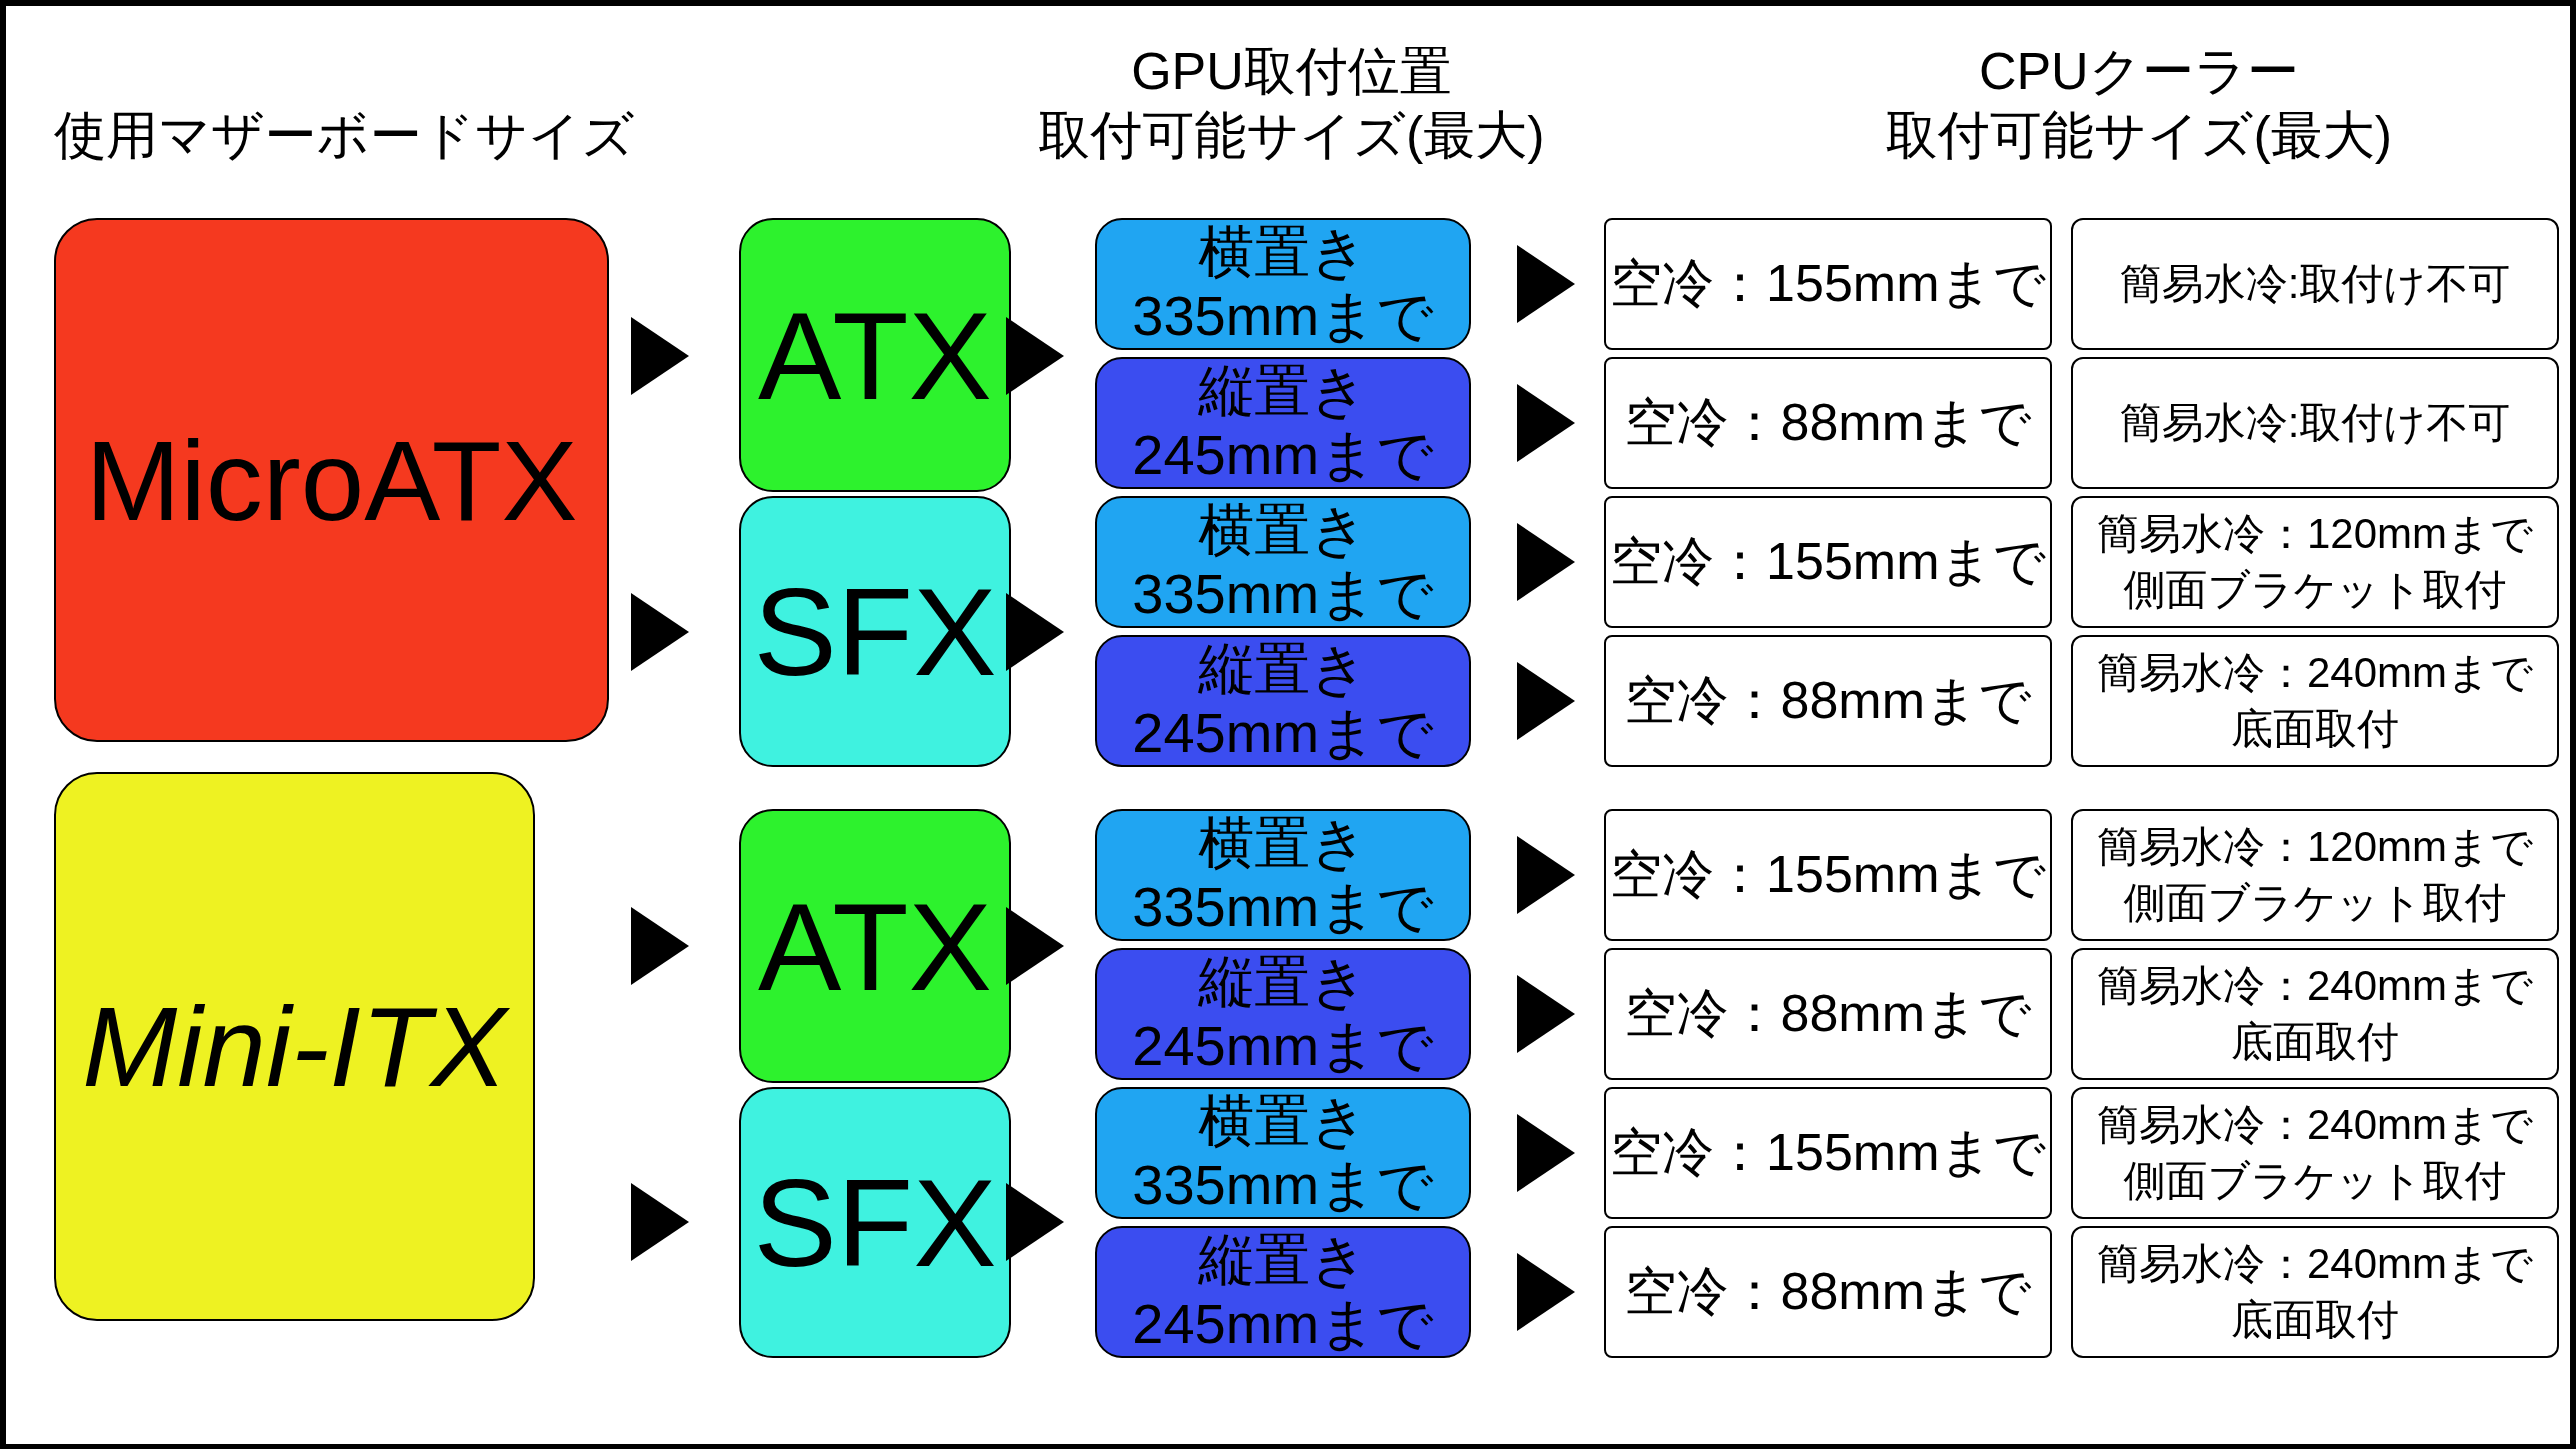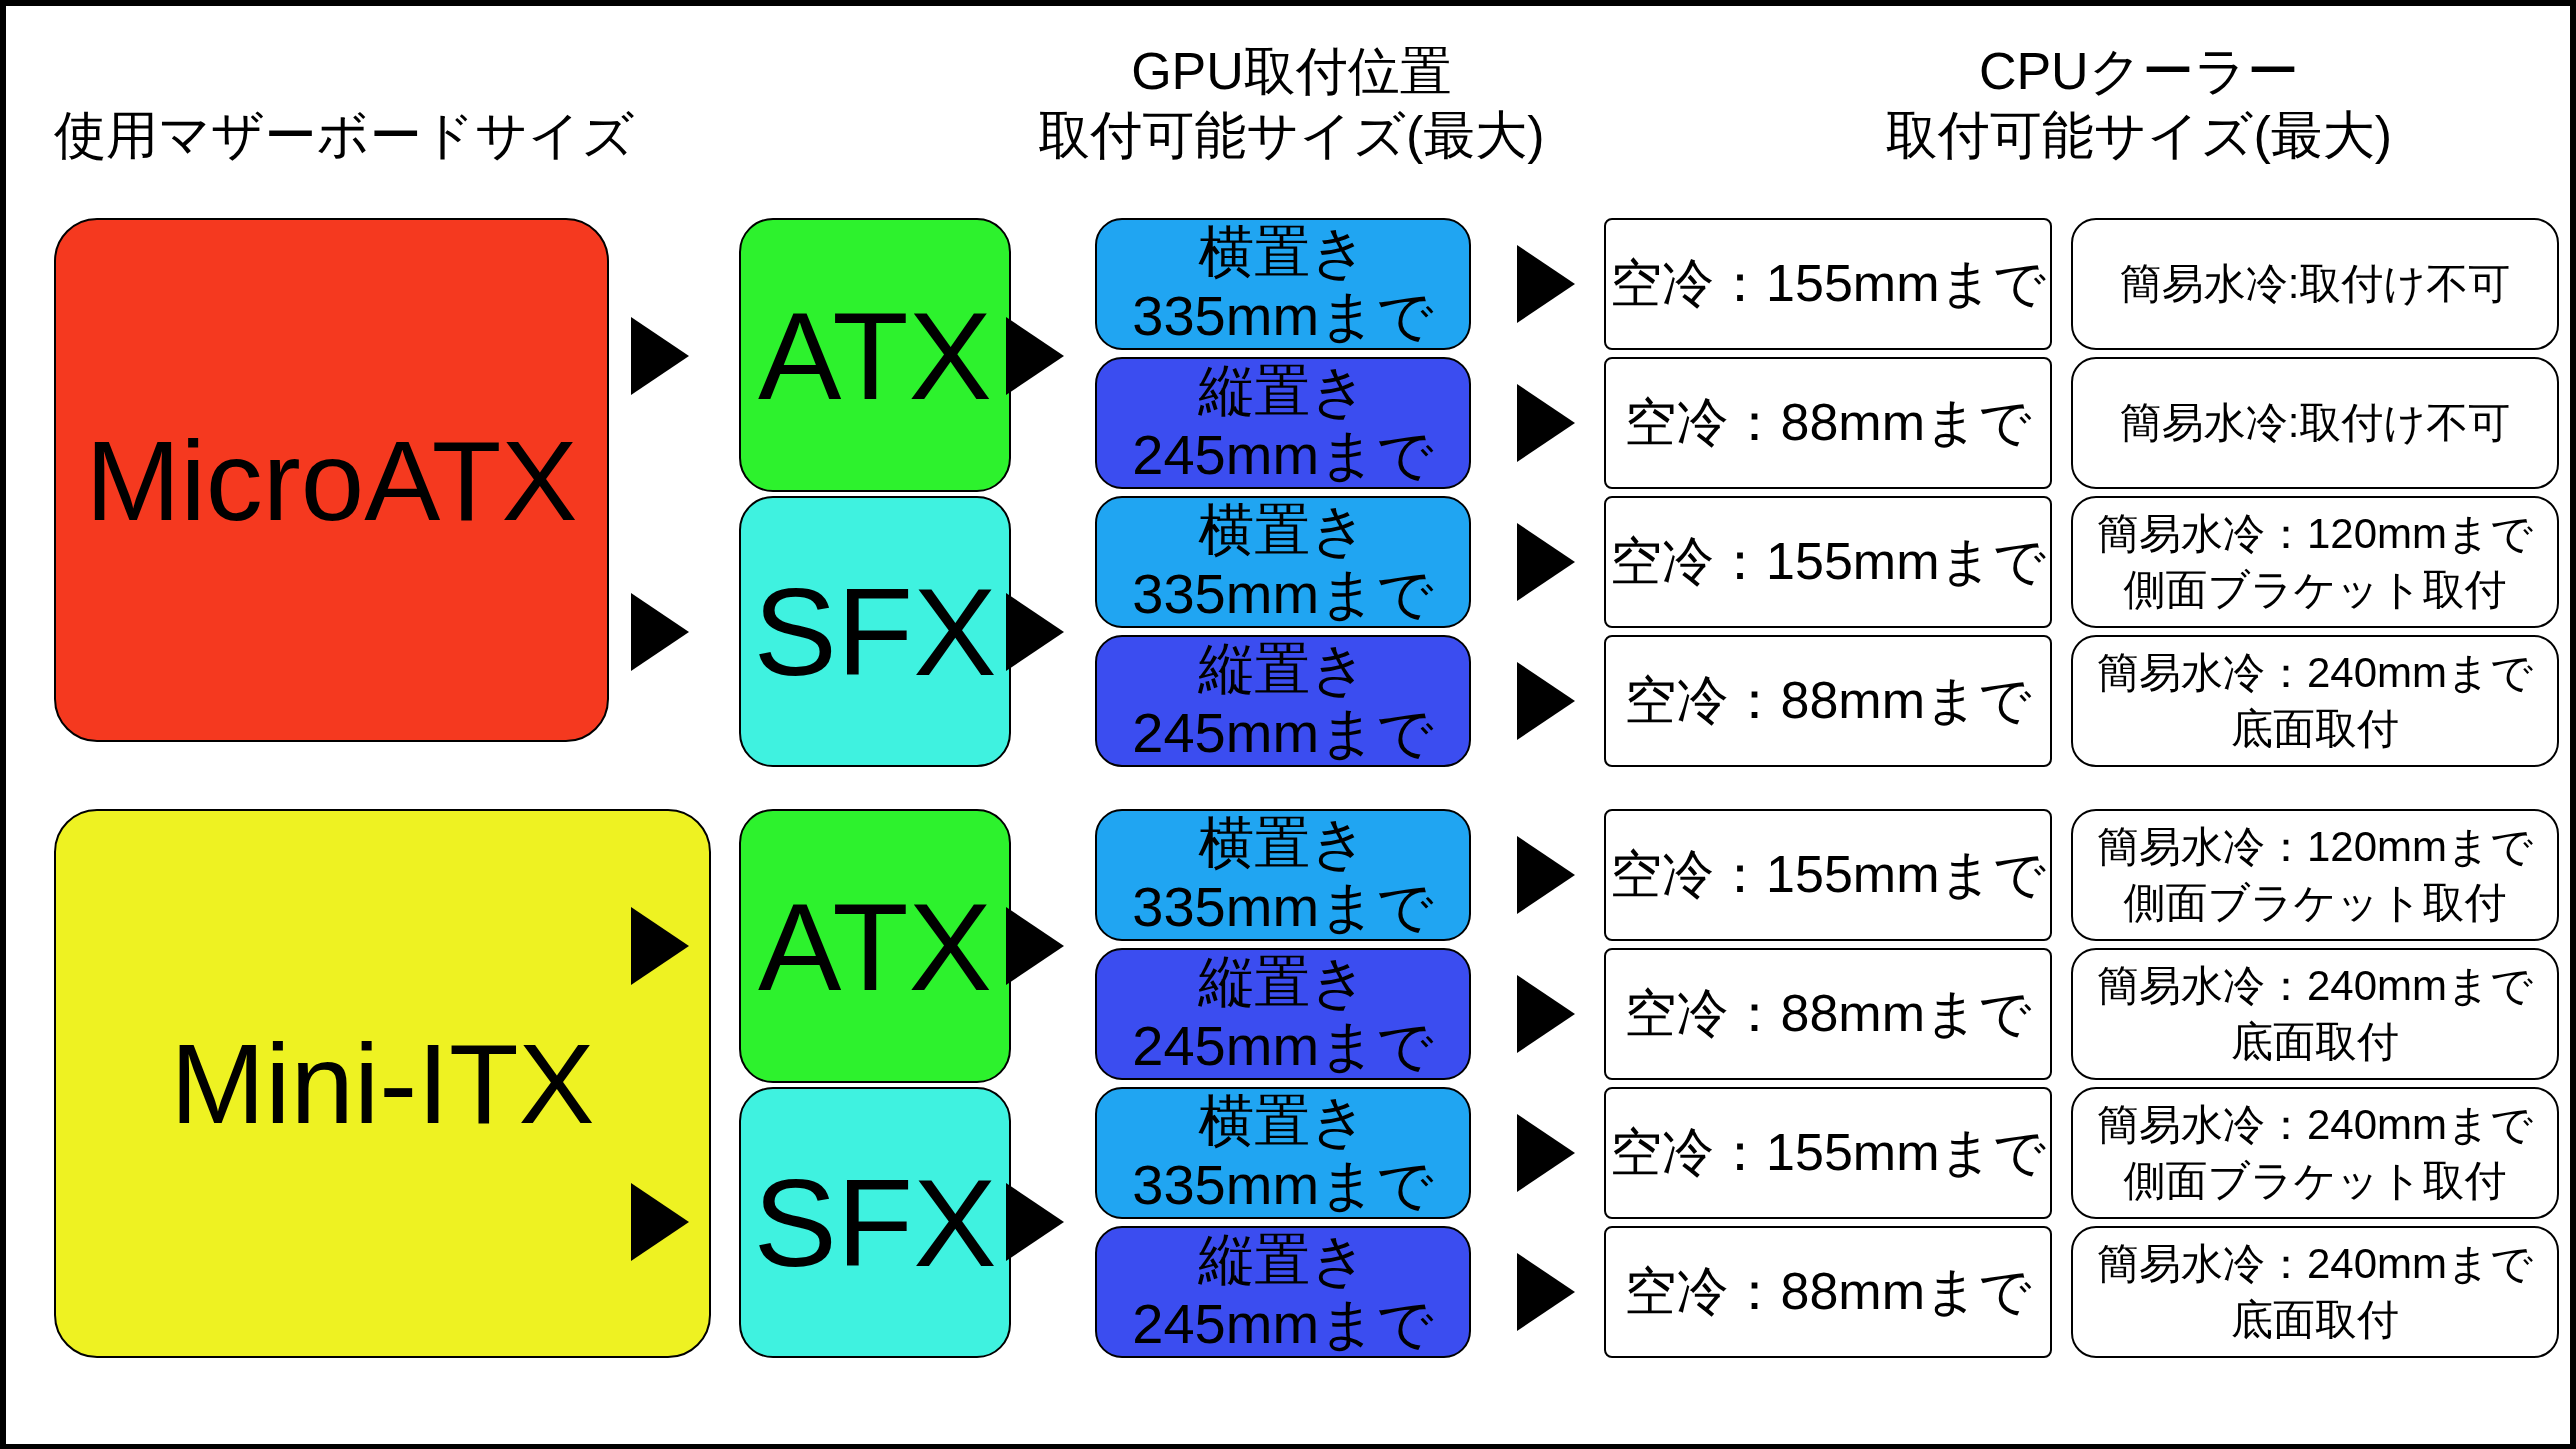--- a/index.html
+++ b/index.html
@@ -9,21 +9,21 @@
   .hdr{position:absolute;text-align:center;font-size:52px;line-height:64px;white-space:nowrap;}
   .hdr span{display:block;}
   .box{position:absolute;box-sizing:border-box;border:2.9px solid #000;
        display:flex;flex-direction:column;align-items:center;justify-content:center;
        text-align:center;overflow:hidden;}
   .box span{display:block;white-space:nowrap;}
   .mobo{border-radius:43px;font-size:114px;}
   .psu{border-radius:34px;font-size:125px;margin-left:24px;}
   .gpu{border-radius:27px;font-size:56px;line-height:64px;align-items:center;}
   .cool{border-radius:8px;background:#fff;font-size:52px;}
-  .water{border-radius:25px;background:#fff;font-size:42px;line-height:56px;}
+  .water{border-radius:12px;background:#fff;font-size:42px;line-height:56px;}
   .arrow{position:absolute;width:0;height:0;
          border-top:39px solid transparent;border-bottom:39px solid transparent;
          border-left:58px solid #000;}
 </style>
 </head>
 <body>
 
 <div class="canvas">
 
   <div class="hdr" style="left:48px;width:555px;top:97px">
@@ -102,21 +102,21 @@
   </div>
   <div class="box water" style="left:2065px;top:490px;width:488px;height:132px">
     <span>簡易水冷：120mmまで</span>
       <span>側面ブラケット取付</span>
   </div>
   <div class="box water" style="left:2065px;top:629px;width:488px;height:132px">
     <span>簡易水冷：240mmまで</span>
       <span>底面取付</span>
   </div>
 
-  <div class="box mobo" style="left: 48px; top: 803px; width: 657px; height: 549px; background-color: rgb(238, 242, 34);">
+  <div class="box mobo" style="left: 48px; top: 766px; width: 481px; height: 549px; background-color: rgb(238, 242, 34); font-style: italic;">
     <span>Mini-ITX</span>
   </div>
 
   <div class="arrow" style="left:625px;top:901px"></div>
   <div class="arrow" style="left:625px;top:1177px"></div>
 
   <div class="box psu" style="left: 709px; top: 803px; width: 272px; height: 274px; background-color: rgb(45, 242, 45);">
     <span>ATX</span>
   </div>
   <div class="box psu" style="left: 709px; top: 1081px; width: 272px; height: 271px; background-color: rgb(63, 242, 224);">

